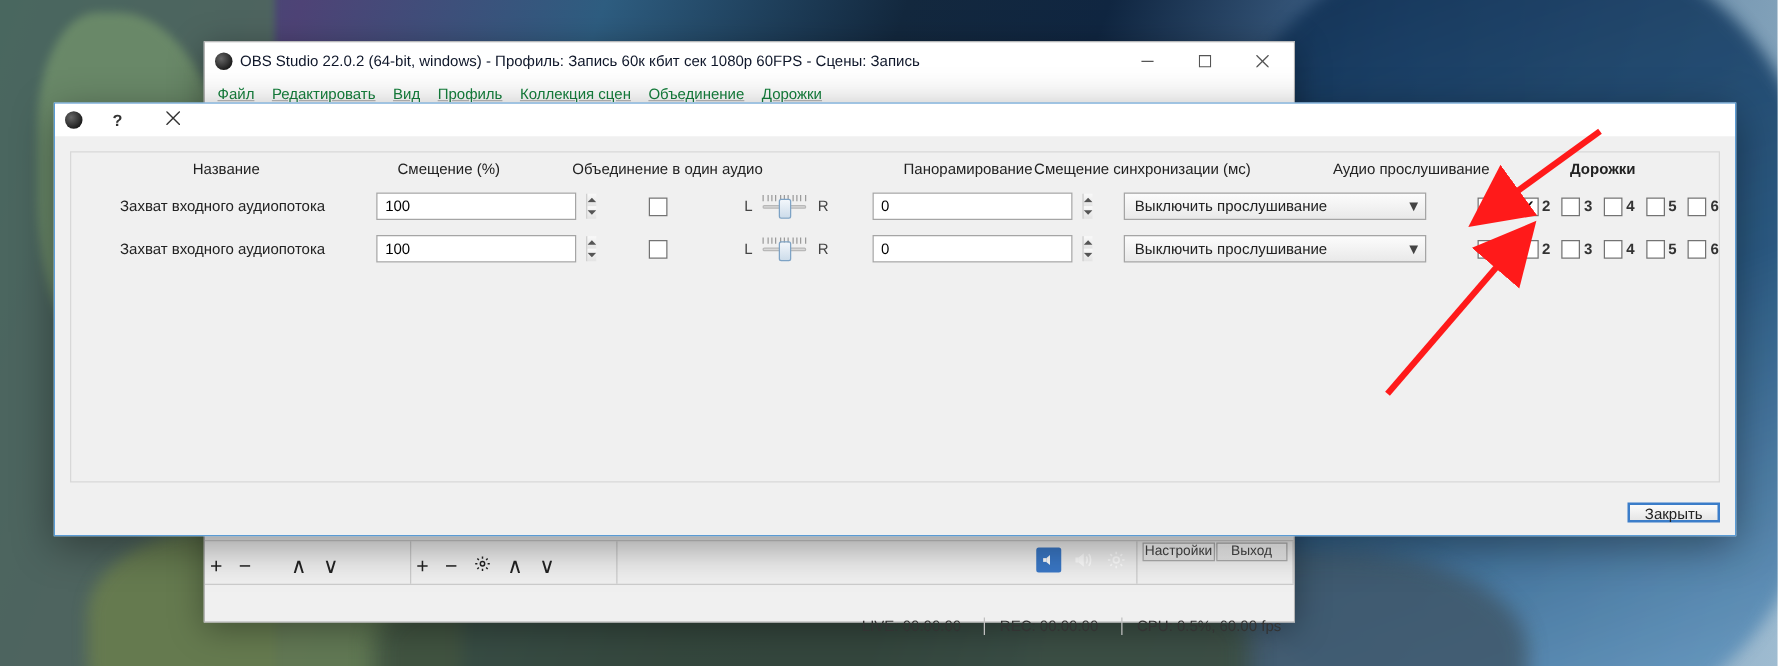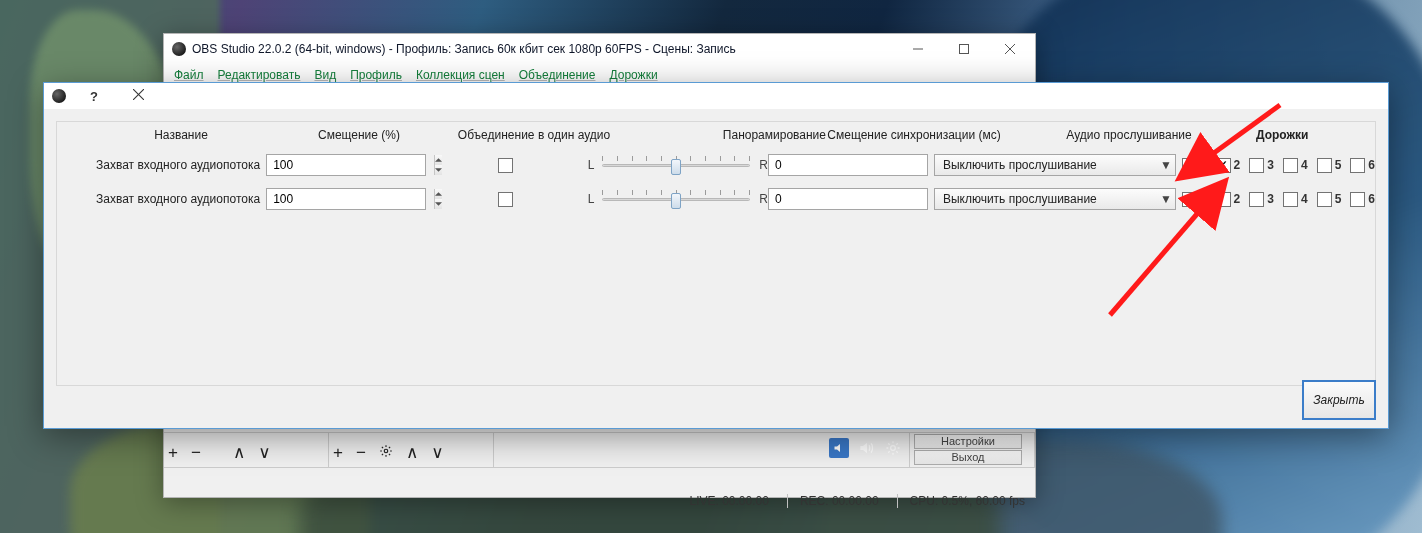--- a/index.html
+++ b/index.html
@@ -25,39 +25,39 @@
 .obs-menubar{ height:22px; display:flex; align-items:center; gap:14px; padding:0 10px; font-size:12px; color:#15803d; background:#fff; }
 .obs-menubar span{ text-decoration:underline; text-decoration-color:#bdbdbd; cursor:default; }
 
 
 .obs-bottom{ position:absolute; left:0; right:0; bottom:0; height:65px; border-top:1px solid #ccc; background:#f0f0f0; }
 .obs-panels{ height:35px; display:flex; border-bottom:1px solid #ccc; }
 .panel{ border-right:1px solid #ccc; display:flex; align-items:flex-end; padding:0 4px 4px; gap:6px; }
 .panel.a{ width:165px; }
 .panel.b{ width:165px; }
 .panel.c{ flex:1; justify-content:flex-end; align-items:center; padding-right:8px; gap:10px; }
-.panel.d{ width:125px; flex-direction:column; align-items:stretch; padding:1px 4px; gap:1px; }
+.panel.d{ width:125px; flex-direction:row; align-items:stretch; padding:1px 4px; gap:1px; }
 .tools{ display:flex; gap:13px; color:#222; font-size:17px; font-weight:300; align-items:center; }
 .tinybtn{ width:108px; height:15px; font-size:11px; background:linear-gradient(#fafafa,#e7e7e7); border:1px solid #adadad; text-align:center; line-height:13px; color:#444; overflow:hidden; }
 .statusbar{ height:30px; display:flex; align-items:center; justify-content:flex-end; gap:18px; padding:0 10px; font-size:12px; color:#333; }
 .statusbar > span{ border-left:1px solid #c0c0c0; padding-left:12px;margin-top:36px; }
 .statusbar > span:first-child{ border-left:none; }
 
 .miniicon{ color:#fff; display:inline-flex; align-items:center; justify-content:center; }
 .bluebox{ background:#3a78c7; width:20px; height:20px; border-radius:2px; }
 
 
 .dialog{ position:absolute; left:43px; top:82px; width:1346px; height:347px; background:#f0f0f0; border:1px solid #5a9bd4; box-shadow:0 8px 32px rgba(0,0,0,0.4); }
 .dlg-titlebar{ height:26px; background:#fff; display:flex; align-items:center; padding:0 2px 0 8px; font-size:12px; }
 .dlg-title{ flex:1; color:#000; }
 .dlg-help{ width:44px; text-align:center; color:#333; font-size:13px; font-weight:bold; }
 .dlg-close{ width:44px; text-align:center; color:#333; }
 .dlg-body{ position:absolute; left:12px; top:38px; right:12px; bottom:42px; border:1px solid #d8d8d8; background:#f0f0f0;padding-left:33px; }
 .headrow{ display:flex; height:26px; align-items:center; font-size:12px; color:#222; }
-.datarow{ display:flex; height:34px; align-items:center; font-size:12px; color:#222; }
+.datarow{ display:flex; height:34px; align-items:center; font-size:12px; color:#222;gap:35px; }
 .col-name{ width:182px; text-align:center; padding:0 6px; }
 .datarow .col-name{ text-align:left; padding-left:6px; white-space:nowrap; }
 .col-vol{ width:174px; text-align:center; }
 .col-mono{ width:176px; text-align:center; }
 .col-pan{ width:204px; text-align:right; }
 .col-sync{ width:176px; text-align:center; }
 .col-monitor{ width:254px; text-align:center; padding:0 6px; }
 .col-tracks{ flex:1; text-align:left;font-weight:bold; }
 .spin{ display:flex; width:160px; height:22px; margin:0 auto; border:1px solid #a5a5a5; background:#fff; }
 .spin input{ flex:1; border:0; outline:0; padding:0 6px; font-size:12px; background:transparent; }
@@ -72,21 +72,21 @@
 .slider .track{ position:absolute; left:2px; right:2px; top:10px; height:3px; background:#d8d8d8; border:1px solid #b8b8b8; border-radius:2px; }
 .slider .ticks{ position:absolute; left:2px; right:2px; top:2px; height:5px; display:flex; justify-content:space-between; }
 .slider .ticks i{ width:1px; height:5px; background:#9b9b9b; }
 .slider .thumb{ position:absolute; top:5px; left:50%; width:10px; height:16px; transform:translateX(-50%); background:linear-gradient(#f2f6fb,#cddcea); border:1px solid #7ea3c5; border-radius:2px; }
 .combo{ width:242px; height:22px; margin:16px auto; display:flex; border:1px solid #a5a5a5; background:linear-gradient(#fcfcfc,#e9e9e9); align-items:center;justify-content:space-between; }
 .combo span{ flex:1; padding:0 8px; text-align:left; font-size:12px; color:#222; }
 .combo .arrow{ width:18px; text-align:center; color:#444; }
 .tracks{ display:flex; gap:9px; align-items:center; justify-content:center; }
 .trackitem{ display:flex; align-items:center; gap:3px; font-size:12px; color:#333; }
 .dlg-footer{ position:absolute; right:12px; bottom:8px; }
-.btn-close{ width:74px; height:40px; background:linear-gradient(#fbfbfb,#e6e6e6); border:2px solid #3b7dc9; font-size:12px; color:#222; cursor:default;font-style:italic; }
+.btn-close{ width:74px; height:16px; background:linear-gradient(#fbfbfb,#e6e6e6); border:2px solid #3b7dc9; font-size:12px; color:#222; cursor:default; }
 
 
 .arrow-anno{ position:absolute; pointer-events:none; }
 .arrow-anno svg{ overflow:visible; }
 </style>
 </head>
 <body>
 
 <div class="bgblob bb1"></div>
 <div class="bgblob bb2"></div>

